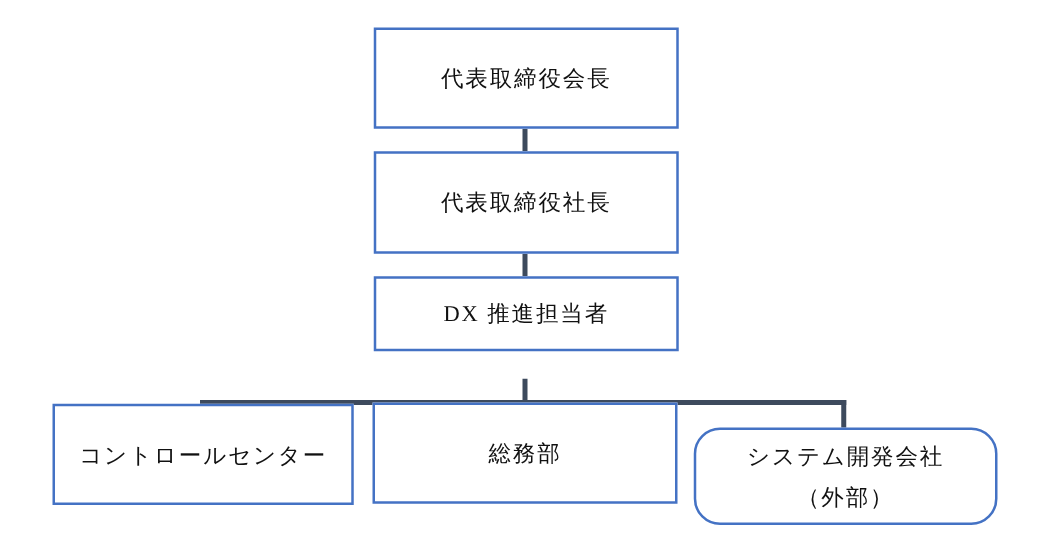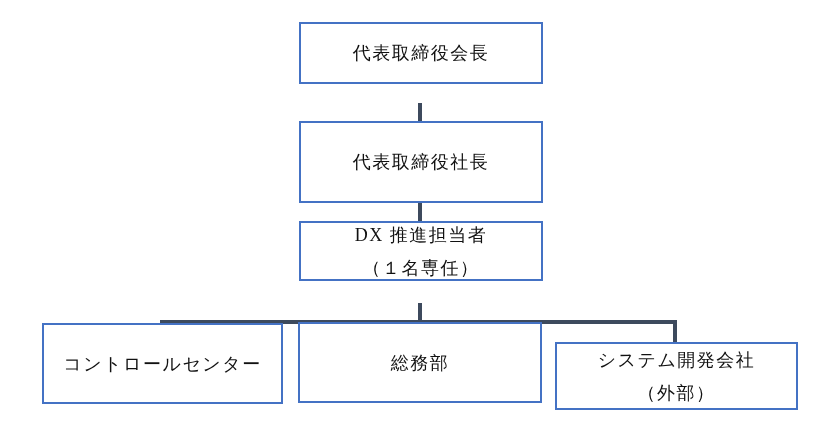--- a/index.html
+++ b/index.html
@@ -35,26 +35,26 @@
     white-space: nowrap;
     text-align: center;
   }
   .connector {
     position: absolute;
     background: #3d4a5d;
     z-index: 1;
   }
 
   
-  #node-chairman        { left: 299px; top: 22px;  width: 244px; height: 62px; }
+  #node-chairman        { left: 299px; top: 22px;  width: 244px; height: 81px; }
   #node-president       { left: 299px; top: 121px; width: 244px; height: 82px; }
   #node-dx-staff        { left: 299px; top: 221px; width: 244px; height: 60px; }
   #node-control-center  { left: 42px;  top: 323px; width: 241px; height: 81px; }
   #node-general-affairs { left: 298px; top: 322px; width: 244px; height: 81px; }
-  #node-system-dev      { left: 555px; top: 342px; width: 243px; height: 68px; }
+  #node-system-dev      { left: 555px; top: 342px; width: 243px; height: 78px; border-radius: 21px; }
 
   
   #conn-v1     { left: 418px; top: 103px; width: 4px; height: 18px; }
   #conn-v2     { left: 418px; top: 203px; width: 4px; height: 18px; }
   #conn-v3     { left: 418px; top: 303px; width: 4px; height: 39px; }
   #conn-hbar   { left: 160px; top: 320px; width: 517px; height: 4px; }
   #conn-vleft  { left: 160px; top: 320px; width: 4px; height: 22px; }
   #conn-vright { left: 673px; top: 320px; width: 4px; height: 22px; }
 </style>
 </head>
@@ -72,21 +72,20 @@
   <div class="node" id="node-chairman">
     <span class="line">代表取締役会長</span>
   </div>
 
   <div class="node" id="node-president">
     <span class="line">代表取締役社長</span>
   </div>
 
   <div class="node" id="node-dx-staff">
     <span class="line">DX 推進担当者</span>
-    <span class="line">（１名専任）</span>
   </div>
 
   <div class="node" id="node-control-center">
     <span class="line">コントロールセンター</span>
   </div>
 
   <div class="node" id="node-general-affairs">
     <span class="line">総務部</span>
   </div>
 

